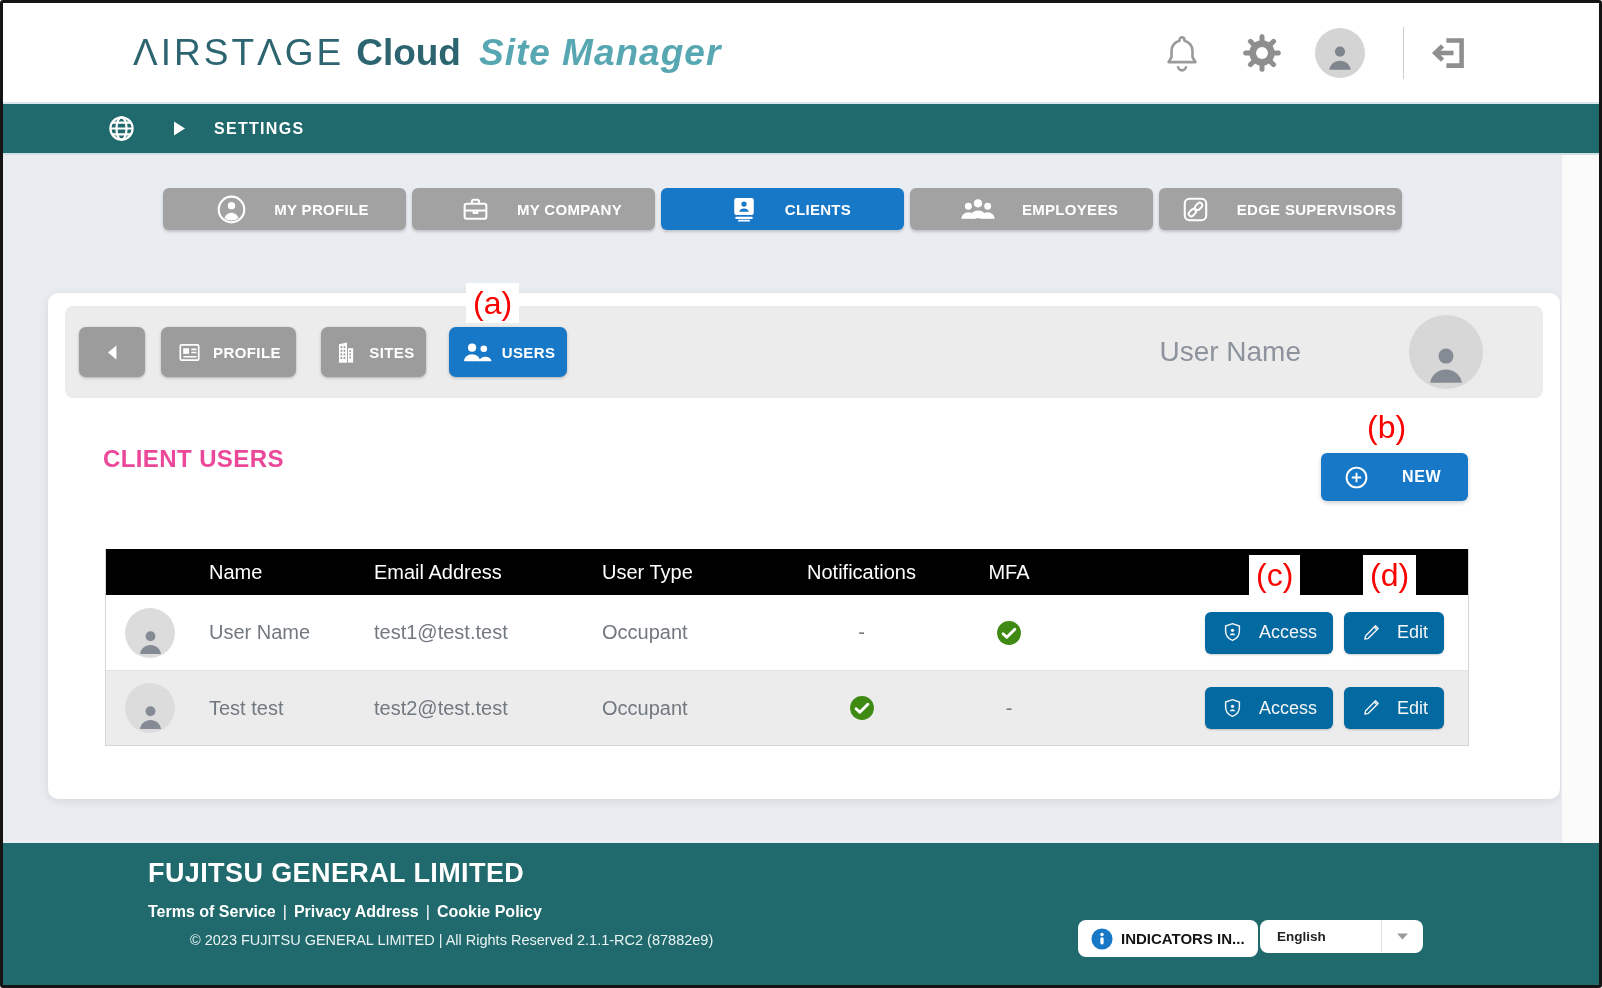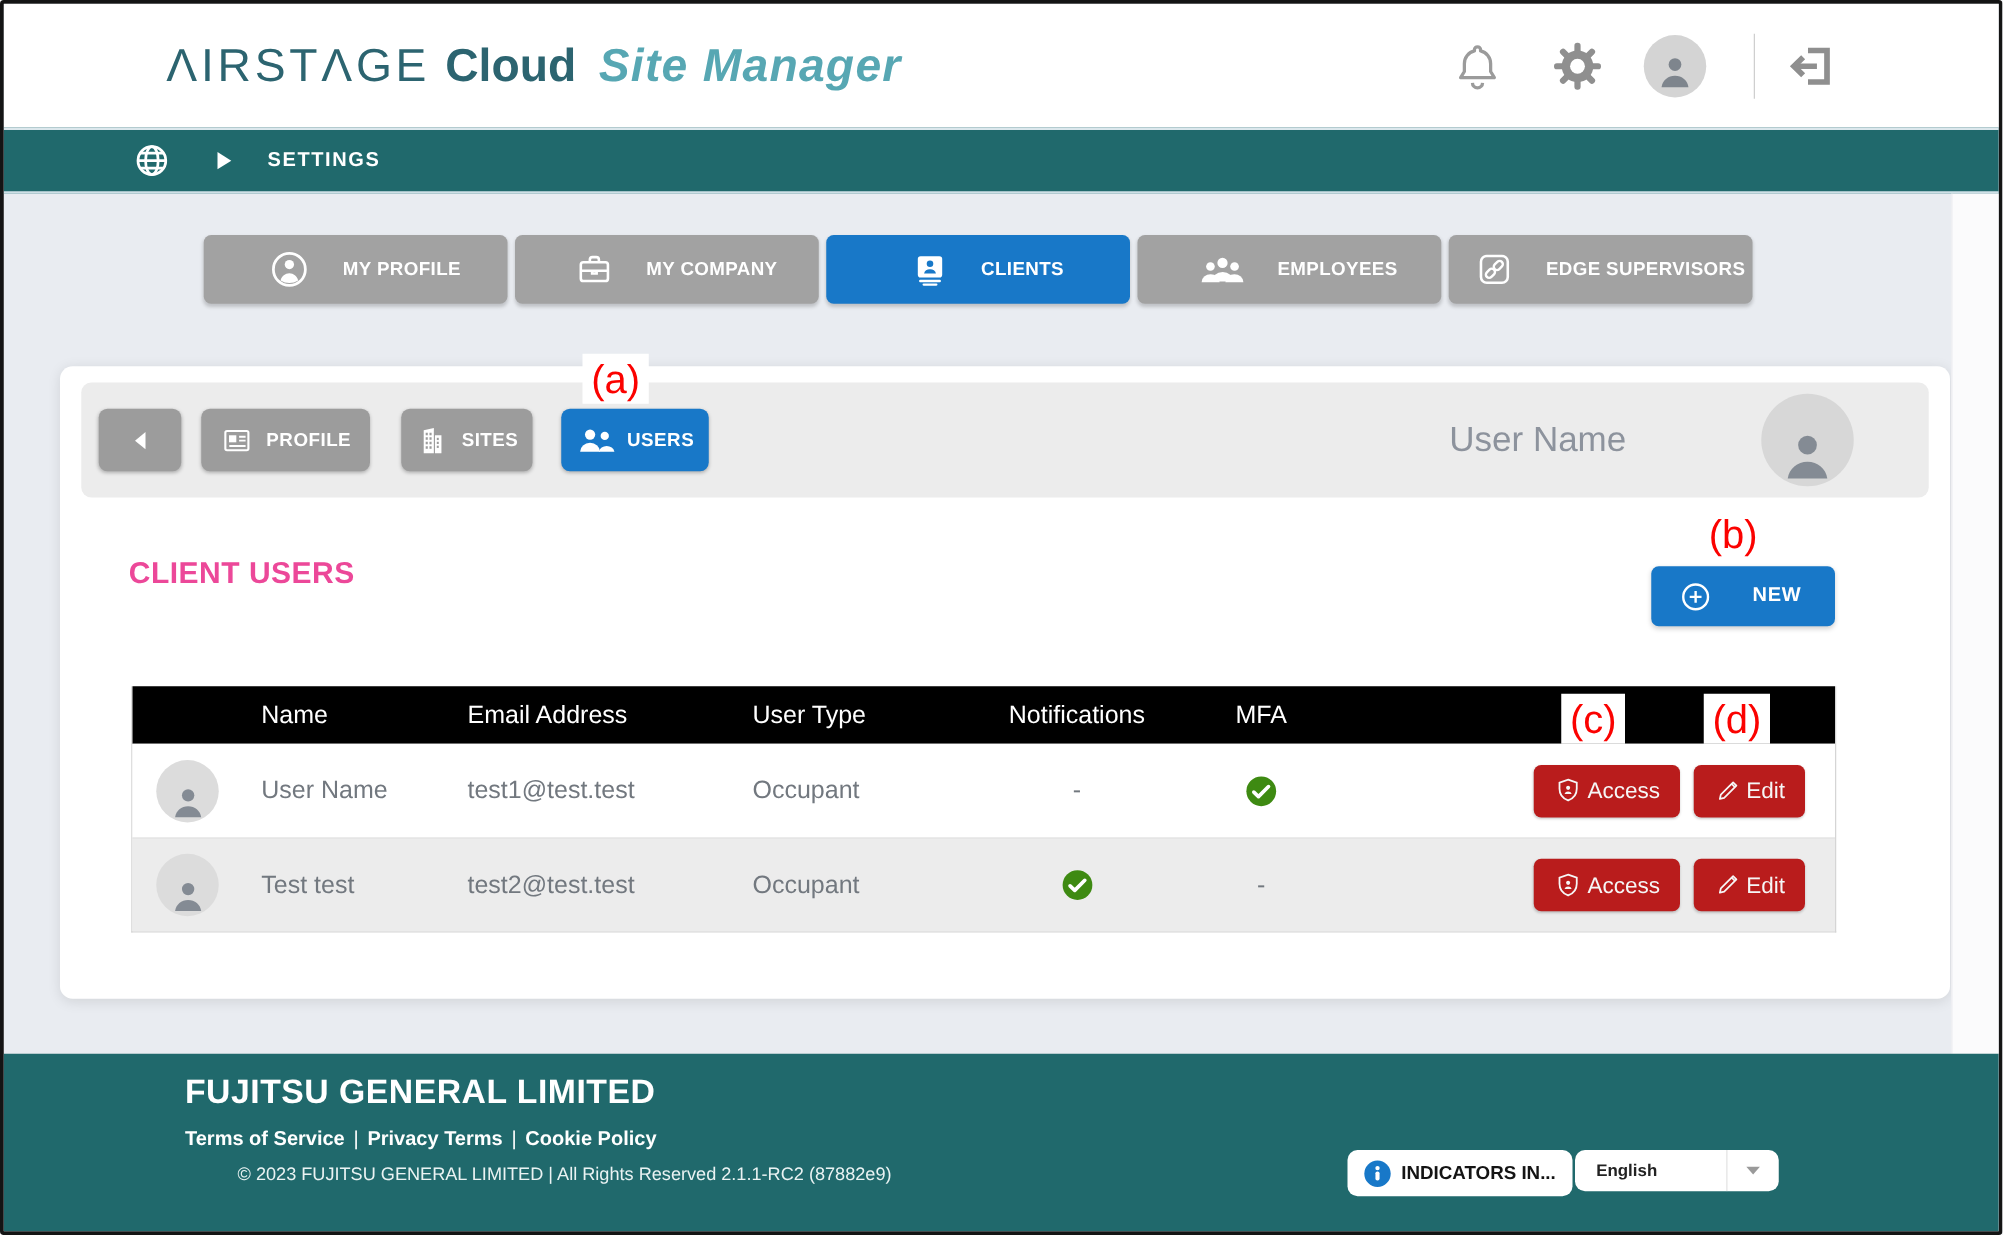--- a/index.html
+++ b/index.html
@@ -24,21 +24,21 @@
   
   .settings-bar { position:absolute; top:99px; left:0; right:0; height:53px; background:#20696c;
                   border-top:2px solid #dbe7ec; border-bottom:2px solid #cfe0e6;
                   display:flex; align-items:center; color:#fff; }
   .globe-btn { color:#fff; margin-left:103px; }
   .play-ico  { color:#fff; margin-left:34px; display:flex; }
   .settings-label { margin-left:26px; font-size:16px; font-weight:700; letter-spacing:1.3px; }
 
   
   .tabs { position:absolute; top:185px; left:160px; display:flex; gap:6px; }
-  .tab { width:243px; height:55px; border:none; border-radius:6px; background:#a2a2a2; color:#fff;
+  .tab { width:243px; height:42px; border:none; border-radius:6px; background:#a2a2a2; color:#fff;
          display:flex; align-items:center; justify-content:center; gap:26px;
          font-weight:700; font-size:15px; letter-spacing:.3px; cursor:pointer;
          font-family:inherit; box-shadow:0 2px 3px rgba(0,0,0,.18);padding-left:15px; }
   .tab.active { background:#1878c8; }
 
   
   .card { position:absolute; left:45px; top:290px; width:1512px; height:506px; background:#fff;
           border-radius:10px; box-shadow:0 2px 10px rgba(0,0,0,.10); }
   .subnav { position:absolute; left:17px; top:13px; width:1478px; height:92px; background:#ececec;
             border-radius:8px; display:flex; align-items:center; padding:0 60px 0 14px; }
@@ -66,22 +66,22 @@
   .tbody-row { height:75px; font-size:20px; color:#72787f; background:#fff; }
   .tbody-row + .tbody-row { border-top:1px solid #e2e2e2; }
   .tbody-row.alt { background:#ececec; }
   .c-name { padding-left:15px; } .c-email { padding-left:20px; } .c-type { padding-left:18px; }
   .c-center { text-align:center; }
   .cell-avatar { display:flex; justify-content:center; }
   .row-avatar { width:50px; height:50px; border-radius:50%; background:#dcdcdc; color:#848b94;
                 display:flex; align-items:flex-end; justify-content:center; overflow:hidden; }
   .c-check { display:flex; justify-content:center; }
   .c-actions { display:flex; justify-content:flex-end; align-items:center; padding-right:24px; gap:11px; }
-  .act-btn { height:42px; border:none; border-radius:6px; background:#b91c1c; color:#f6f6f6; font-size:18px;
-             display:flex; align-items:center; gap:4px; padding:0 16px; cursor:pointer; font-family:inherit;
+  .act-btn { height:42px; border:none; border-radius:6px; background:#0369a1; color:#f6f6f6; font-size:18px;
+             display:flex; align-items:center; gap:15px; padding:0 16px; cursor:pointer; font-family:inherit;
              box-shadow:0 1px 2px rgba(0,0,0,.2); }
 
   
   .footer { position:absolute; left:0; right:0; top:840px; bottom:0; background:#20696c; color:#fff; }
   .f-company { position:absolute; left:145px; top:15px; font-size:27px; font-weight:700; letter-spacing:.4px; }
   .f-links { position:absolute; left:145px; top:60px; font-size:16px; font-weight:700; }
   .f-links a { color:#fff; text-decoration:none; cursor:pointer; }
   .f-sep { margin:0 7px; font-weight:400; }
   .f-copy { position:absolute; left:145px; top:89px; font-size:14.5px; color:#eaf3f3; font-weight:400;margin-left:42px; }
   .f-indicators { position:absolute; left:1075px; top:77px; height:37px; background:#fff; border:none; border-radius:8px;
@@ -453,21 +453,21 @@
   <div class="scroll-strip"></div>
 
   <span class="ann ann-a">(a)</span>
   <span class="ann ann-b">(b)</span>
   <span class="ann ann-c">(c)</span>
   <span class="ann ann-d">(d)</span>
 
   <footer class="footer">
     <div class="f-company">FUJITSU GENERAL LIMITED</div>
     <div class="f-links">
-      <a>Terms of Service</a><span class="f-sep">|</span><a>Privacy Terms</a><span class="f-sep">|</span><a>Cookie Policy</a>
+      <a>Terms of Service</a><span class="f-sep">|</span><a>Privacy Address</a><span class="f-sep">|</span><a>Cookie Policy</a>
     </div>
     <div class="f-copy">© 2023 FUJITSU GENERAL LIMITED | All Rights Reserved 2.1.1-RC2 (87882e9)</div>
     <button class="f-indicators">
       <svg width="22" height="22">
           <use href="#sym-info"></use>
         </svg>
       <span>INDICATORS IN...</span>
     </button>
     <div class="f-lang">
       <span class="lang-label">English</span>

